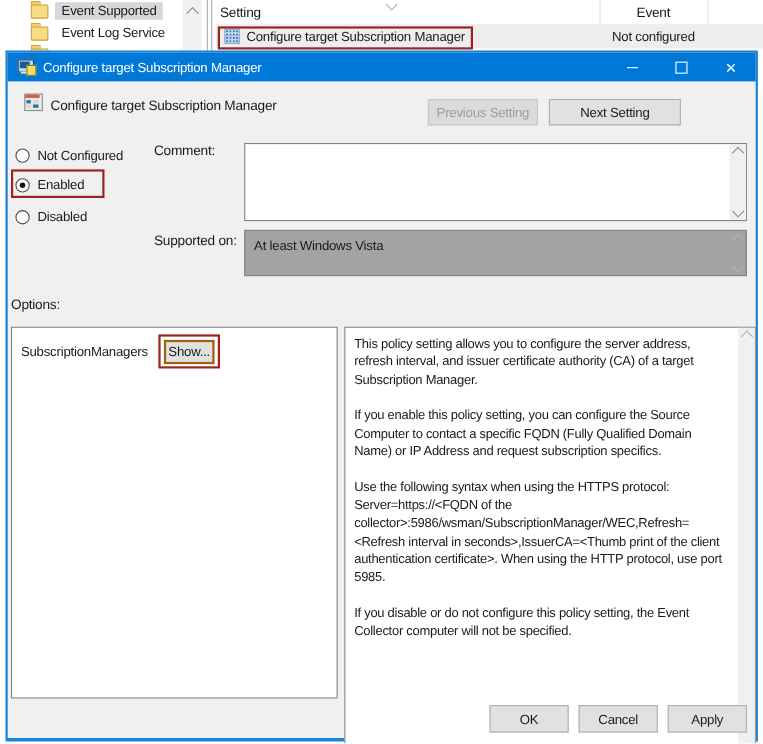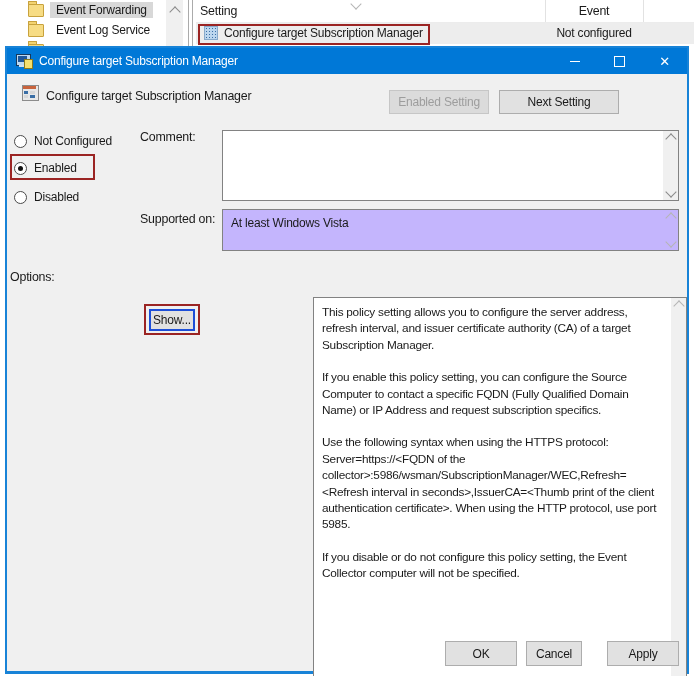--- a/index.html
+++ b/index.html
@@ -52,48 +52,48 @@
   .heading-icon .frame{position:absolute;left:0;top:0;width:15px;height:14px;background:#e8e8e8;border:1px solid #8c8c8c;}
   .heading-icon .bar{position:absolute;left:1px;top:1px;width:13px;height:3px;background:#c8633c;}
   .heading-icon .c1{position:absolute;left:2px;top:6px;width:4px;height:3px;background:#3a6ea5;}
   .heading-icon .c2{position:absolute;left:8px;top:6px;width:5px;height:3px;background:#d8d8d8;}
   .heading-icon .c3{position:absolute;left:2px;top:10px;width:4px;height:3px;background:#d8d8d8;}
   .heading-icon .c4{position:absolute;left:8px;top:10px;width:5px;height:3px;background:#3a6ea5;}
 
   .btn{display:flex;align-items:center;justify-content:center;background:#e1e1e1;border:1px solid #adadad;
        box-sizing:border-box;font-family:inherit;font-size:12px;color:#1a1a1a;letter-spacing:-0.2px;padding:0;}
   .btn.disabled{background:#dbdbdb;border-color:#c6c6c6;color:#9d9d9d;}
-  .btn.focusblue{border:2px solid #1d4ed8;}
+  .btn.focusblue{border:2px solid #a16207;}
 
   .radio-row{display:flex;align-items:center;gap:7px;}
   .radio{width:13px;height:13px;border-radius:50%;border:1px solid #4a4a4a;background:#fff;box-sizing:border-box;position:relative;flex:0 0 auto;}
   .radio.on::after{content:"";position:absolute;left:3px;top:3px;width:5px;height:5px;border-radius:50%;background:#111;}
 
   .box{position:absolute;box-sizing:border-box;border:1px solid #828282;background:#fff;z-index:12;}
-  .box.gray{background:#c4b5fd;}
+  .box.gray{background:#a3a3a3;}
   .sbar{position:absolute;right:0;top:0;bottom:0;width:15px;background:#f0f0f0;display:flex;flex-direction:column;
         align-items:center;justify-content:space-between;padding:4px 0;box-sizing:border-box;}
   .panel-text{position:absolute;left:8px;top:6px;right:22px;font-size:11.8px;line-height:16.4px;letter-spacing:-0.25px;overflow:hidden;bottom:4px;}
   .panel-text p{margin:0 0 16px 0;overflow-wrap:break-word;word-break:break-word;}
   .label{z-index:12;font-size:12.4px;}
 </style>
 </head>
 <body>
 
 <div class="stage">
 
   
   <div>
 
     <div class="tree-item" style="top:0;">
       <span class="folder">
           <span class="tab"></span>
           <span class="body"></span>
         </span>
-      <span class="tree-label sel">Event Forwarding</span>
+      <span class="tree-label sel">Event Supported</span>
     </div>
     <div class="tree-item" style="top:20px;">
       <span class="folder">
           <span class="tab"></span>
           <span class="body"></span>
         </span>
       <span class="tree-label">Event Log Service</span>
     </div>
     <div class="tree-item" style="top:40px;">
       <span class="folder">
@@ -146,21 +146,21 @@
           <span class="x">✕</span>
         </span>
     </span>
   </div>
 
   
   <span class="dlg-el heading-icon" style="left:22px;top:85px;">
     <span class="frame"></span><span class="bar"></span><span class="c1"></span><span class="c2"></span><span class="c3"></span><span class="c4"></span>
   </span>
   <div class="dlg-el" style="left:46px;top:89px;font-size:12.4px;">Configure target Subscription Manager</div>
-  <button class="btn disabled dlg-el" style="left:389px;top:90px;width:100px;height:24px;">Enabled Setting</button>
+  <button class="btn disabled dlg-el" style="left:389px;top:90px;width:100px;height:24px;">Previous Setting</button>
   <button class="btn dlg-el" style="left:499px;top:90px;width:120px;height:24px;">Next Setting</button>
 
   
   <div class="dlg-el radio-row" style="left:14px;top:134px;">
     <span class="radio"></span>
     <span>Not Configured</span>
   </div>
   <div class="dlg-el radio-row" style="left:14px;top:161px;">
     <span class="radio on"></span>
     <span>Enabled</span>
@@ -189,35 +189,38 @@
       <span class="chev up lt"></span>
       <span class="chev down lt"></span>
     </span>
   </div>
 
   
   <div class="dlg-el label" style="left:10px;top:270px;">Options:</div>
   <div class="dlg-el label" style="left:316px;top:270px;margin-top:48px;">Help:</div>
 
   
+  <div class="box" style="left:10px;top:297px;width:297px;height:338px;">
+    <span style="position:absolute;left:8px;top:15px;">SubscriptionManagers</span>
+  </div>
   <button class="btn focusblue dlg-el" style="left:149px;top:309px;width:46px;height:22px;">Show...</button>
   <div class="ann" style="left:144px;top:304px;width:56px;height:31px;"></div>
 
   
   <div class="box" style="left:313px;top:297px;width:374px;height:422px;">
     <div class="panel-text">
       <p>This policy setting allows you to configure the server address, refresh interval, and issuer certificate authority (CA) of a target Subscription Manager.</p>
       <p>If you enable this policy setting, you can configure the Source Computer to contact a specific FQDN (Fully Qualified Domain Name) or IP Address and request subscription specifics.</p>
       <p>Use the following syntax when using the HTTPS protocol: Server=https://&lt;FQDN of the collector&gt;:5986/wsman/SubscriptionManager/WEC,Refresh=&lt;Refresh interval in seconds&gt;,IssuerCA=&lt;Thumb print of the client authentication certificate&gt;. When using the HTTP protocol, use port 5985.</p>
       <p>If you disable or do not configure this policy setting, the Event Collector computer will not be specified.</p>
     </div>
     <span class="sbar">
       <span class="chev up lt"></span>
       <span class="chev down lt"></span>
     </span>
   </div>
 
   
   <button class="btn dlg-el" style="left:445px;top:641px;width:72px;height:25px;">OK</button>
-  <button class="btn dlg-el" style="left:526px;top:641px;width:56px;height:25px;">Cancel</button>
+  <button class="btn dlg-el" style="left:526px;top:641px;width:72px;height:25px;">Cancel</button>
   <button class="btn dlg-el" style="left:607px;top:641px;width:72px;height:25px;">Apply</button>
 
 </div>
 
 </body></html>

